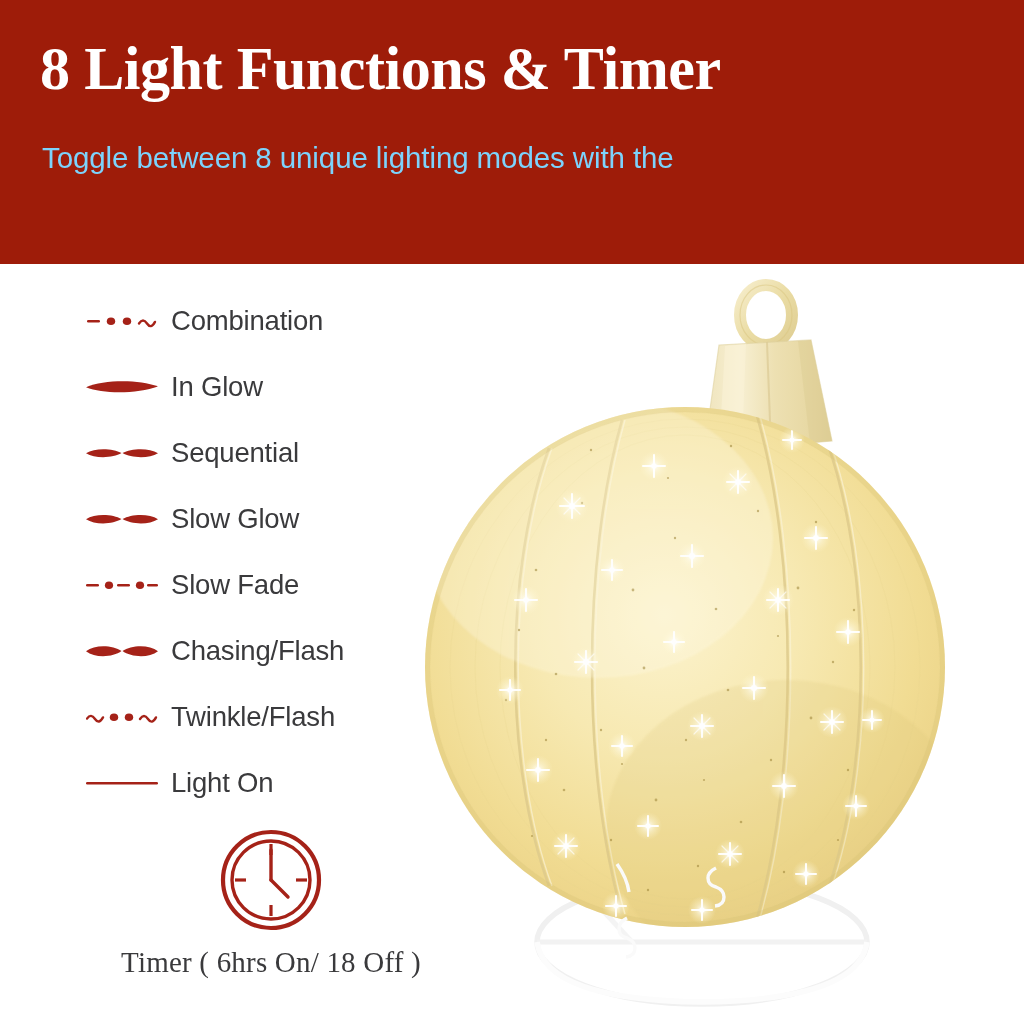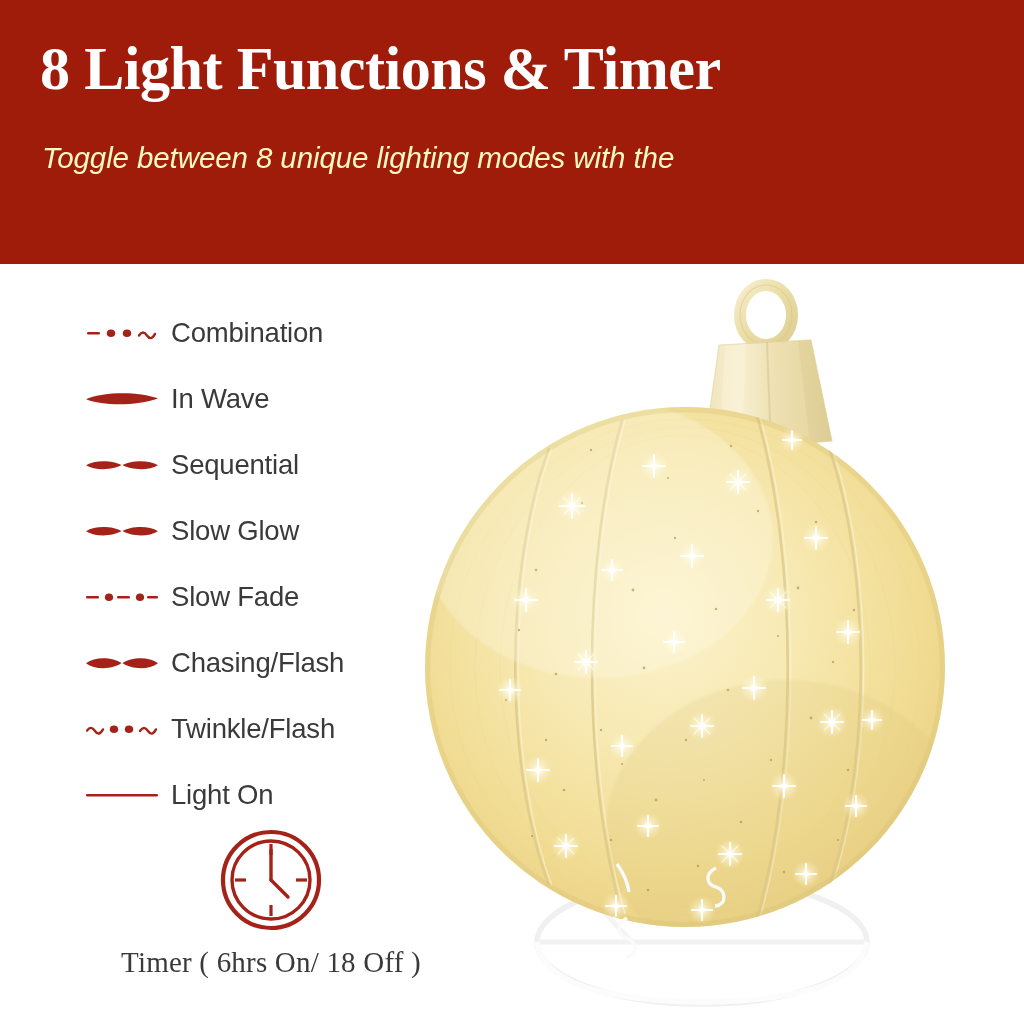--- a/index.html
+++ b/index.html
@@ -45,35 +45,34 @@
     letter-spacing: -0.5px;
     white-space: nowrap;
     transform: scaleX(0.97);
     transform-origin: left center;
   }
   .banner-sub {
     position: absolute;
     left: 42px;
     top: 138px;
     width: 900px;
-    color: #fef9c3;
+    color: #7dd3fc;
     font-family: "Liberation Sans", sans-serif;
     font-size: 29.5px;
     font-weight: 300;
     line-height: 1.38;
     letter-spacing: -0.1px;
-    font-style: italic;
   }
   .banner-sub .l2 { display: block; }
 
   
   .fn-list {
     position: absolute;
     left: 86px;
-    top: 300px;
+    top: 288px;
     width: 360px;
   }
   .fn-row {
     position: relative;
     height: 66px;
     display: flex;
     align-items: center;
   }
   .fn-icon {
     width: 72px;
@@ -146,21 +145,21 @@
         <ellipse cx="41" cy="14.2" rx="4.2" ry="3.8" fill="#A52218"></ellipse>
         <path d="M53 16.5 q4 -6 8 0 q4 6 8 -1.6" stroke="#A52218" stroke-width="2.4" fill="none" stroke-linecap="round"></path>
       </svg>
       <span class="fn-label">Combination</span>
     </div>
 
     <div class="fn-row">
       <svg class="fn-icon" viewBox="0 0 72 28">
         <path d="M0 14.2 C18 6.6, 52 6.2, 72 13.4 C52 20.6, 18 21.4, 0 14.2 Z" fill="#A52218"></path>
       </svg>
-      <span class="fn-label">In Wave</span>
+      <span class="fn-label">In Glow</span>
     </div>
 
     <div class="fn-row">
       <svg class="fn-icon" viewBox="0 0 72 28">
         <path d="M0 14.2 C9 8.4, 27 9.2, 35.5 14.1 C27 19.2, 9 20, 0 14.2 Z" fill="#A52218"></path>
         <path d="M36.5 14.1 C45 9.2, 63 8.4, 72 14.2 C63 20, 45 19.2, 36.5 14.1 Z" fill="#A52218"></path>
       </svg>
       <span class="fn-label">Sequential</span>
     </div>
 

